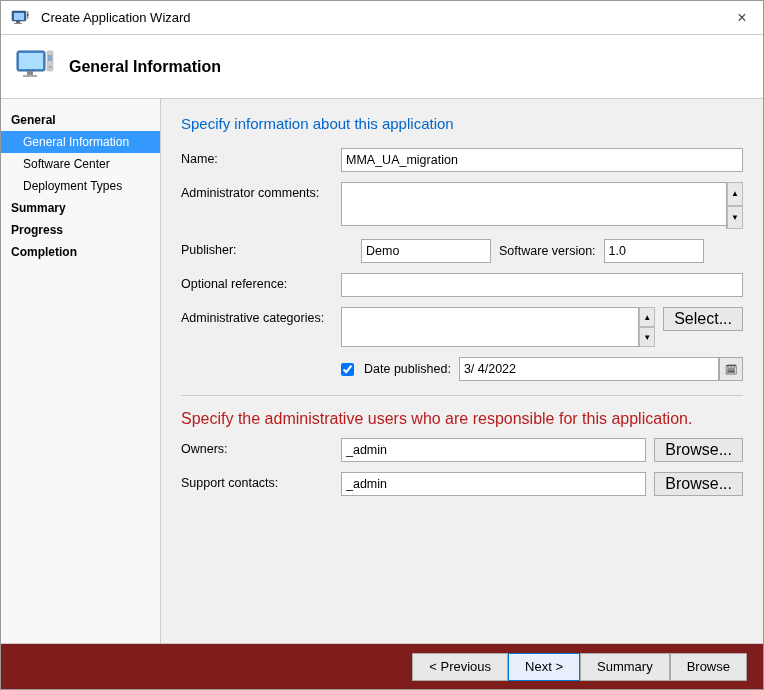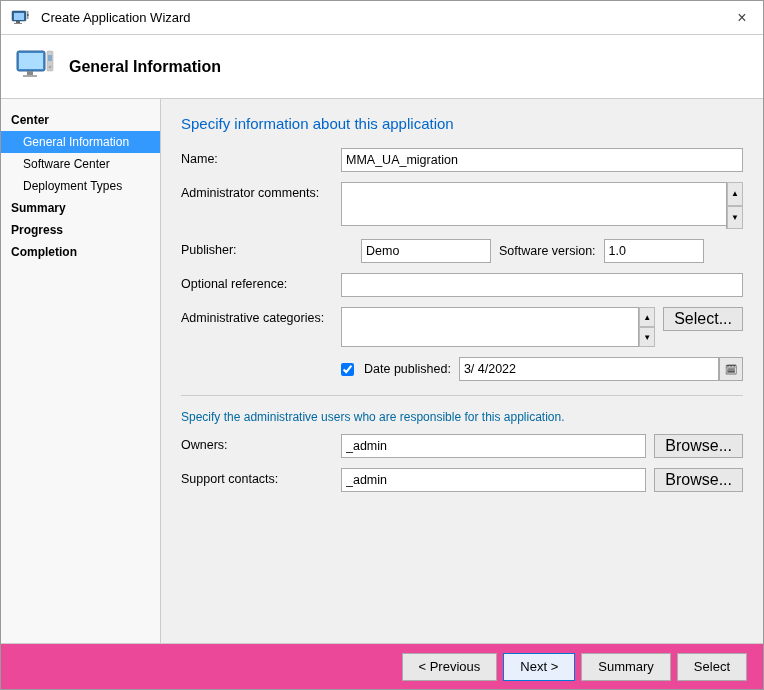--- a/index.html
+++ b/index.html
@@ -181,33 +181,32 @@
       align-items: center;
       gap: 10px;
       font-size: 12.5px;
     }
     .divider {
       border: none;
       border-top: 1px solid #ccc;
       margin: 14px 0;
     }
     .sub-section-text {
-      font-size: 12px;
-      color: #0369a1;
+      font-size: 16px;
+      color: #b91c1c;
       margin-bottom: 10px;
     }
 
     
     .footer {
-      background: #ec4899;
+      background: #7f1d1d;
       border-top: 1px solid #ccc;
       padding: 8px 16px;
       display: flex;
       justify-content: flex-end;
-      gap: 6px;
       height: 46px;
       align-items: center;
     }
     .footer-btn {
       height: 28px;
       padding: 0 16px;
       font-size: 13px;
       background: #e8e8e8;
       border: 1px solid #aaa;
       cursor: pointer;
@@ -248,21 +247,21 @@
       <rect x="32" y="4" width="6" height="20" rx="1" fill="#cccccc" stroke="#aaa" stroke-width="0.5"></rect>
       <rect x="33" y="8" width="4" height="6" fill="#88aacc"></rect>
       <circle cx="35" cy="20" r="1.5" fill="#aaa"></circle>
     </svg>
     <span class="header-title">General Information</span>
   </div>
 
   <div class="body">
 
     <div class="sidebar">
-      <div class="sidebar-section-label">Center</div>
+      <div class="sidebar-section-label">General</div>
       <div class="sidebar-item active">General Information</div>
       <div class="sidebar-item">Software Center</div>
       <div class="sidebar-item">Deployment Types</div>
       <div class="sidebar-section-label">Summary</div>
       <div class="sidebar-section-label">Progress</div>
       <div class="sidebar-section-label">Completion</div>
     </div>
 
     <div class="main-content">
       <div class="section-title">Specify information about this application</div>
@@ -349,16 +348,16 @@
         </div>
       </div>
 
     </div>
   </div>
 
   <div class="footer">
     <button class="footer-btn">&lt; Previous</button>
     <button class="footer-btn primary">Next &gt;</button>
     <button class="footer-btn">Summary</button>
-    <button class="footer-btn">Select</button>
+    <button class="footer-btn">Browse</button>
   </div>
 
 </div>
 
 </body></html>

